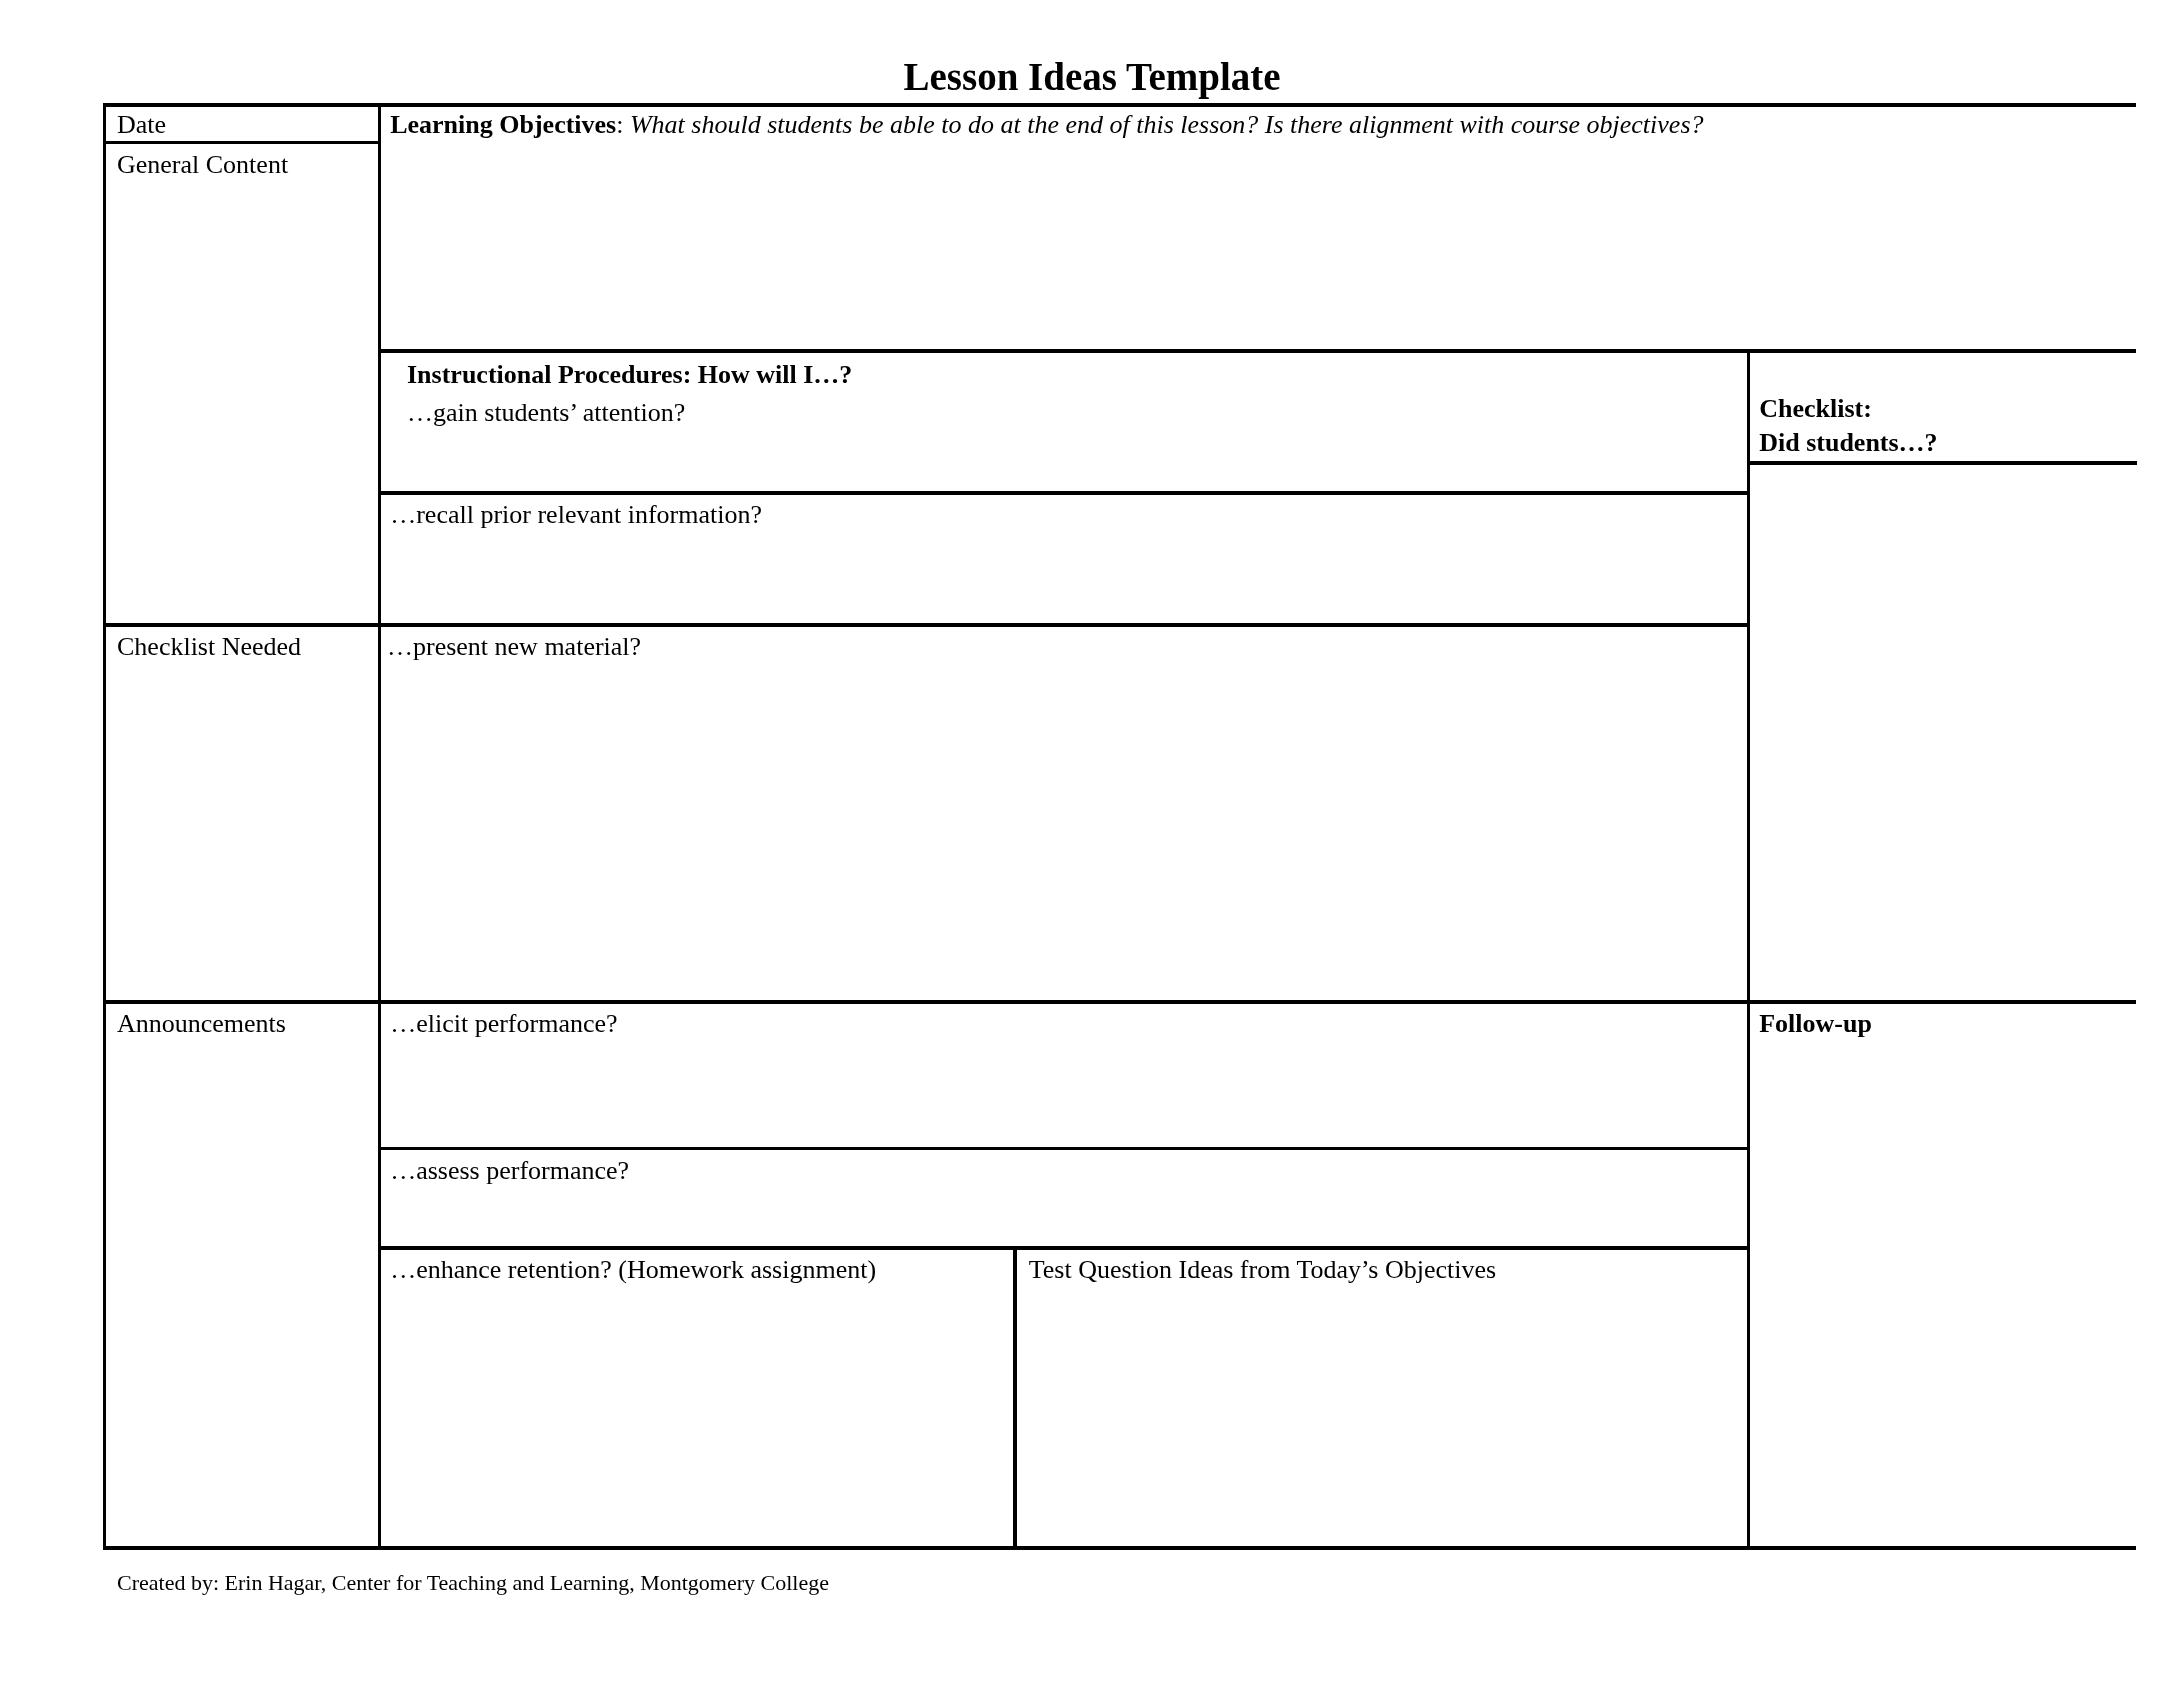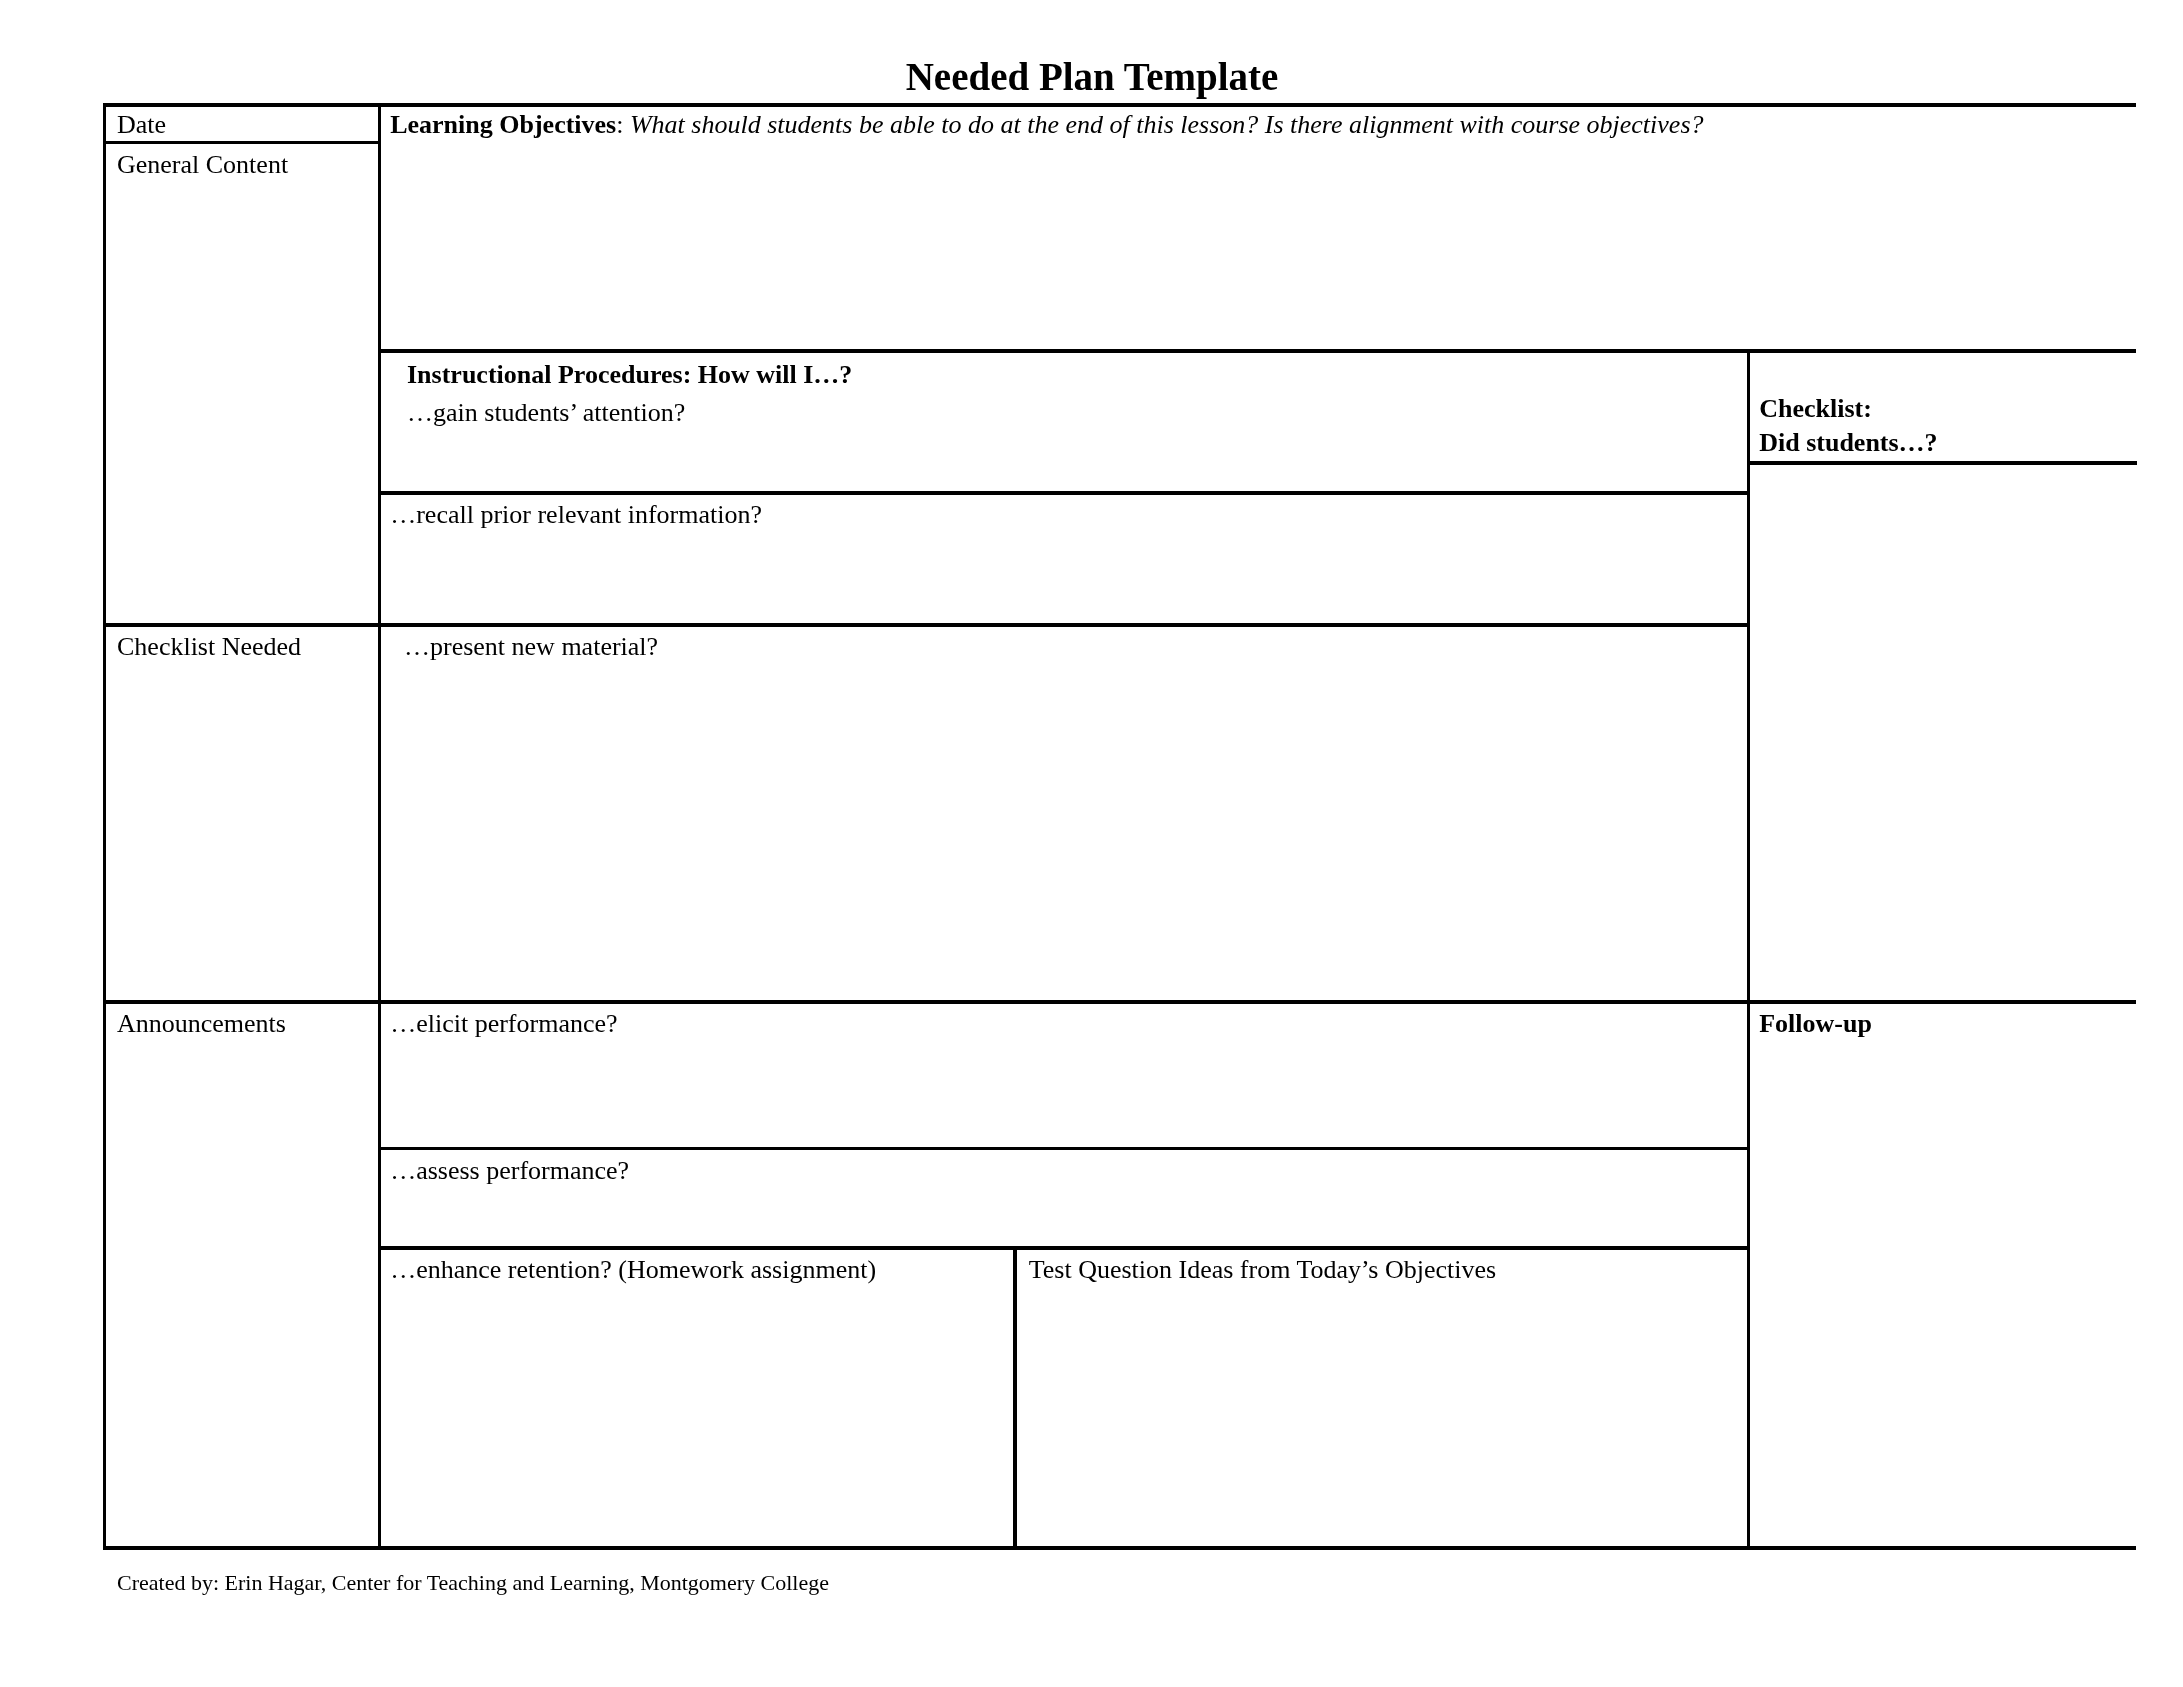--- a/index.html
+++ b/index.html
@@ -60,21 +60,21 @@
     top: 1570px;
     font-size: 22px;
     line-height: 1.2;
   }
 </style>
 </head>
 <body>
 
 <div id="page">
 
-  <div class="title">Needed Plan Template</div>
+  <div class="title">Lesson Ideas Template</div>
 
   <div class="cell" style="left:103px; top:103px; width:275px; height:40px; padding:5.2px 14px 0;">
     <span>Date</span>
   </div>
 
   <div class="cell" style="left:103px; top:141px; width:275px; height:481px; padding:7px 14px 0;">
     <span>General Content</span>
   </div>
 
   <div class="cell" style="left:103px; top:623px; width:275px; height:377px; padding:7px 14px 0;">
@@ -91,21 +91,21 @@
 
   <div class="cell" style="left:378px; top:351px; width:1369px; height:140px; padding:7px 29px 0;">
     <div class="bold">Instructional Procedures: How will I…?</div>
     <div class="question">…gain students’ attention?</div>
   </div>
 
   <div class="cell" style="left:378px; top:491px; width:1369px; height:132px; padding:7px 12.2px 0;">
     <span>…recall prior relevant information?</span>
   </div>
 
-  <div class="cell" style="left:378px; top:623px; width:1369px; height:377px; padding:7px 26px 0;">
+  <div class="cell" style="left:378px; top:623px; width:1369px; height:377px; padding:7px 9px 0;">
     <span>…present new material?</span>
   </div>
 
   <div class="cell" style="left:378px; top:1000px; width:1369px; height:147px; padding:7px 12.2px 0;">
     <span>…elicit performance?</span>
   </div>
 
   <div class="cell" style="left:378px; top:1147px; width:1548px; height:100px; padding:7px 12.2px 0;">
     <span>…assess performance?</span>
   </div>

